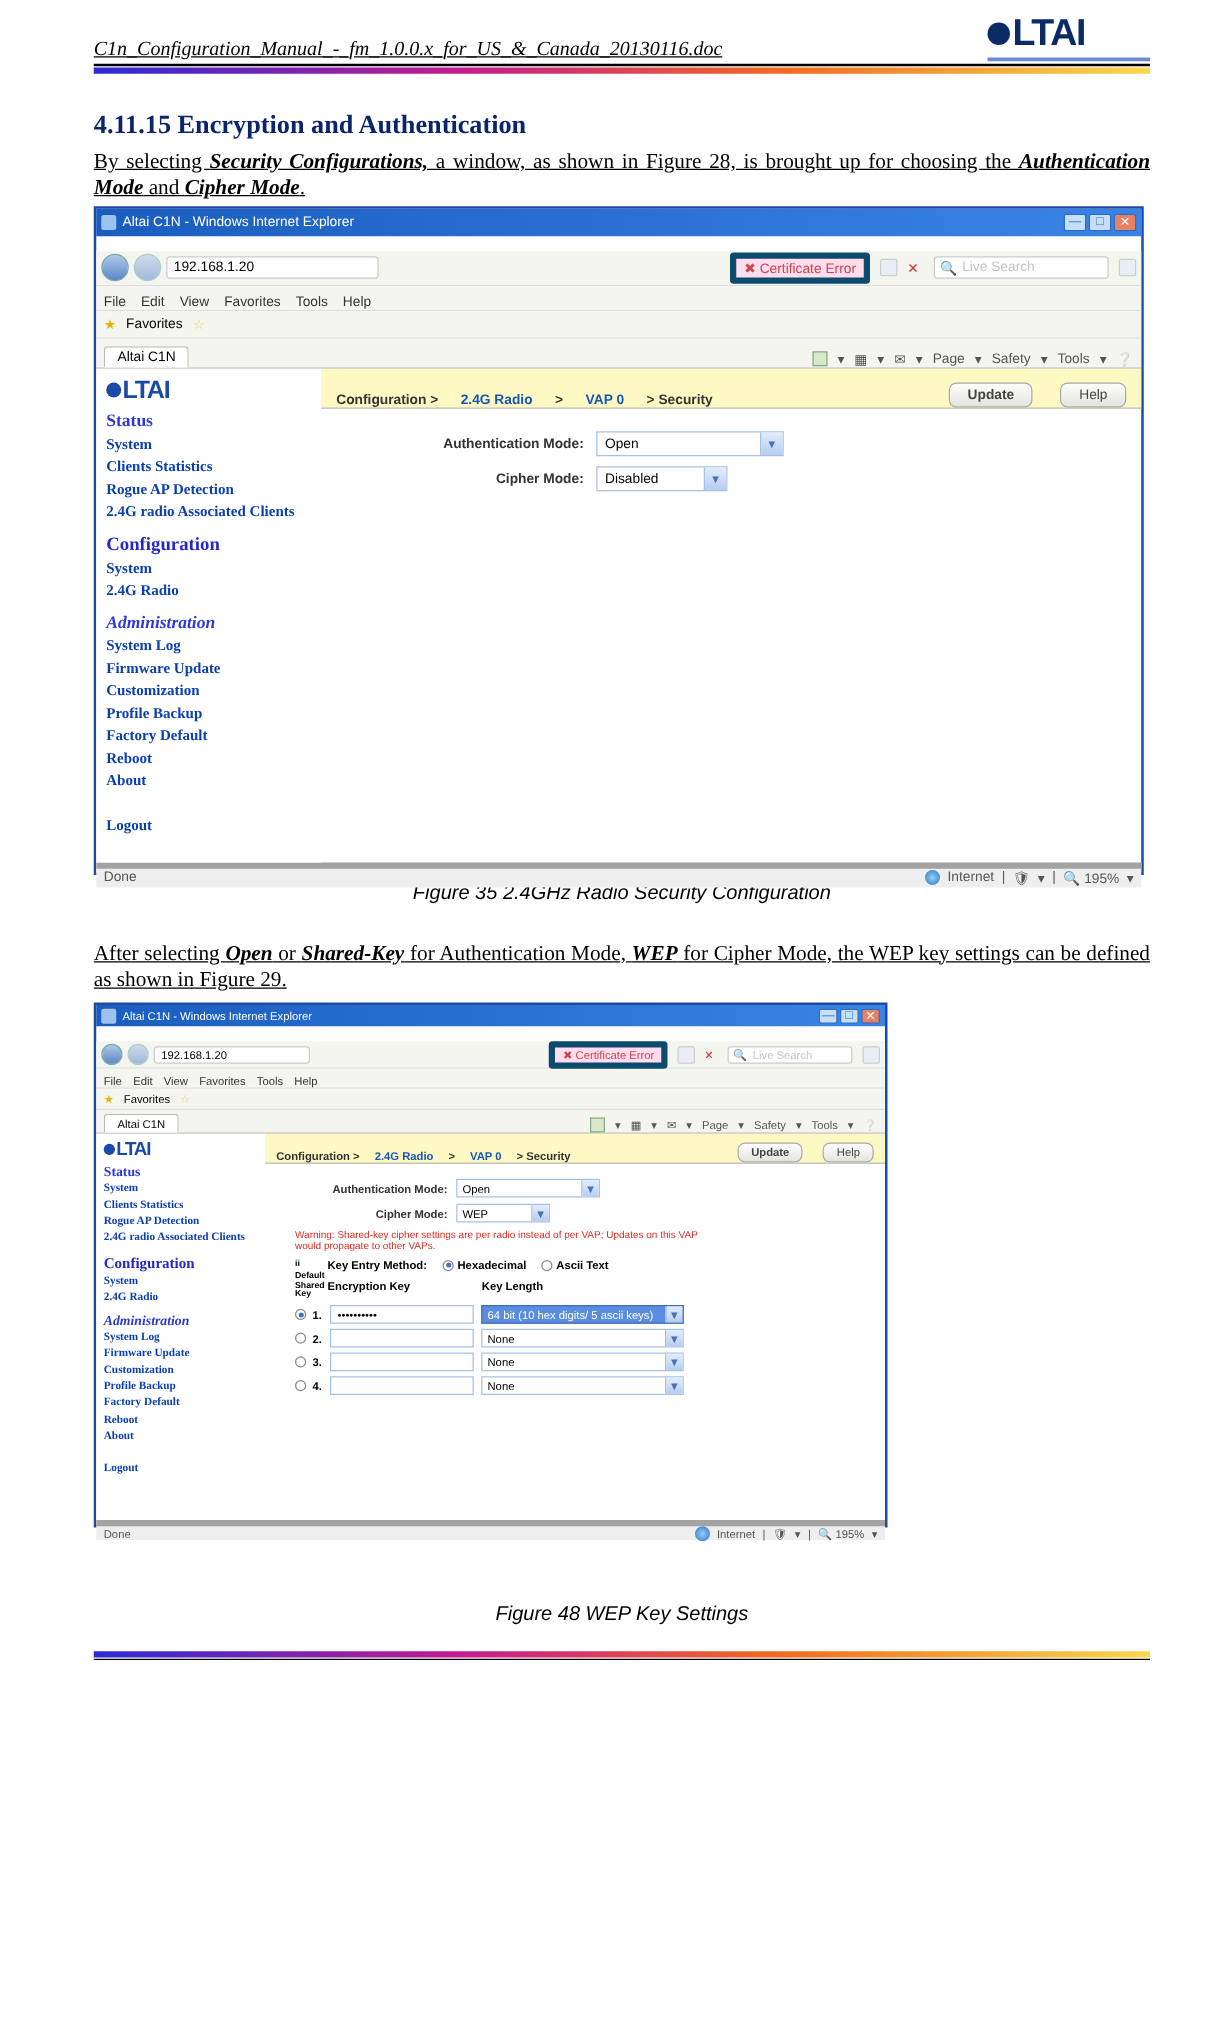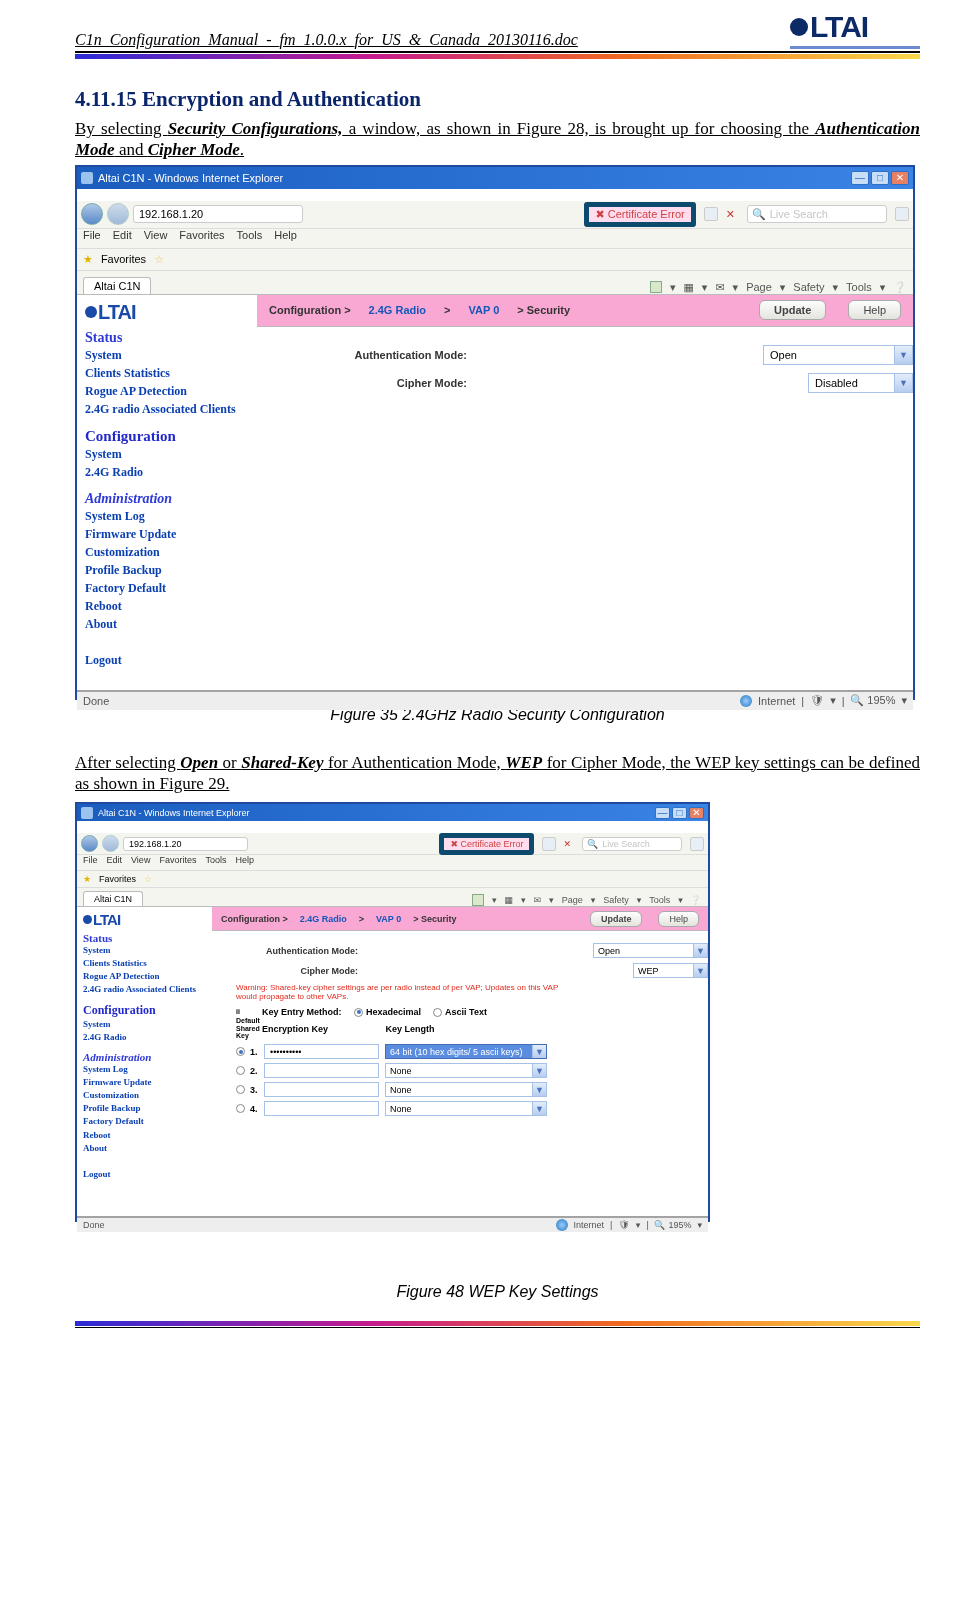--- a/index.html
+++ b/index.html
@@ -114,34 +114,34 @@
     flex: 0 0 170px; height: 18px; border: 1px solid #ccc; background: #fff;
     border-radius: 3px; display:flex; align-items:center; padding:0 5px;
   }
   .shot2 .addr { flex: 0 0 125px; height: 14px; }
   .spacer { flex: 1; }
   .certbox { border:5px solid #0c4a6e; background:#fde; border-radius:3px; padding:1px 6px; color:#c44; }
   .searchbox { width: 140px; height:18px; border:1px solid #ccc; background:#fff; border-radius:3px; margin-left:4px; display:flex; align-items:center; padding:0 4px; gap:4px; color:#888;}
   .shot2 .searchbox { width: 100px; height: 14px; }
   .magglass { width:14px; height:14px; border:1px solid #ccc; border-radius:2px; margin-left:4px; background:#e8eef6;}
 
-  .menubar { height: 20px; display:flex; align-items:flex-start; gap:12px; padding:0 6px; background:#f5f5f0; border-bottom:1px solid #ddd; color:#333;}
+  .menubar { height: 20px; display:flex; align-items:flex-end; gap:12px; padding:0 6px; background:#f5f5f0; border-bottom:1px solid #ddd; color:#333;}
   .shot2 .menubar { height: 16px; gap: 9px; }
   .favbar { height: 22px; display:flex; align-items:center; gap:8px; padding:0 6px; background:#f5f5f0; border-bottom:1px solid #ddd; }
   .shot2 .favbar { height: 17px; }
   .star { color:#e6b400; }
   .tabbar { height: 24px; display:flex; align-items:flex-end; padding:0 6px; background:#f5f5f0; border-bottom:1px solid #bbb; justify-content: space-between;}
   .shot2 .tabbar { height: 19px; }
   .tab { border:1px solid #bbb; border-bottom:none; background:#fff; padding:2px 10px; border-radius:3px 3px 0 0; }
   .tb-right { display:flex; gap:8px; color:#555; align-items:center;}
   .home-icon { width:12px; height:12px; background:#d8e8c8; border:1px solid #8a8;}
 
   .appbody { display:flex; height: calc(100% - 22px - 28px - 20px - 22px - 24px - 20px); }
   .shot2 .appbody { height: calc(100% - 17px - 22px - 16px - 17px - 19px - 16px); }
-  .statusbar { height:20px; background:#eee; border-top:2px solid #a3a3a3; display:flex; align-items:center; justify-content:space-between; padding:0 6px; color:#555;}
+  .statusbar { height:20px; background:#eee; border-top:5px solid #a3a3a3; display:flex; align-items:center; justify-content:space-between; padding:0 6px; color:#555;}
   .shot2 .statusbar { height:16px; }
   .sb-right { display:flex; gap:6px; align-items:center; }
   .globe { width:12px; height:12px; background:radial-gradient(#9cf,#27b); border-radius:50%; }
 
   .sidecol { width: 180px; background:#fff; padding:6px 8px; }
   .shot2 .sidecol { width: 135px; padding: 4px 6px; }
   .logoapp { display:flex; align-items:center; gap:1px; font-family: Arial; font-weight:900; font-size:20px; color:#1a4aa8; letter-spacing:-1px;}
   .shot2 .logoapp { font-size: 15px; }
   .logoapp .dot2 { width:12px; height:12px; background:#1a4aa8; border-radius:50%;}
   .shot2 .logoapp .dot2 { width:9px; height:9px; }
@@ -150,30 +150,30 @@
   .sechead.cfg { color:#2228c9; font-size:15px; margin-top:10px; }
   .shot2 .sechead.cfg { font-size:12px; margin-top:7px;}
   .sechead.adm { font-style:italic; margin-top:10px; }
   .shot2 .sechead.adm { margin-top:7px;}
   .sidelink { color:#0a3fb0; font-weight:bold; font-size:12px; line-height:1.5; font-family:Tahoma;}
   .shot2 .sidelink { font-size:9px; line-height:1.45;}
   .logout { margin-top:18px; }
   .shot2 .logout { margin-top:13px; }
 
   .maincol { flex:1; }
-  .crumbrow { height: 32px; background:#f9a8d4; display:flex; align-items:center; padding:0 12px; gap:18px; border-bottom:1px solid #bbb;}
+  .crumbrow { height: 32px; background:#fef9c3; display:flex; align-items:flex-end; padding:0 12px; gap:18px; border-bottom:1px solid #bbb;}
   .shot2 .crumbrow { height:24px; padding:0 9px; gap:12px;}
   .crumb-l { font-weight:bold; color:#333; }
   .crumb-a { color:#1556b9; font-weight:bold; }
   .btn { border:1px solid #aaa; background:linear-gradient(#fdfdfd,#e4e4de); border-radius:6px; padding:3px 14px; font-weight:bold; color:#444; margin-left:auto;}
   .shot2 .btn { padding:2px 10px;}
   .btn.help { margin-left:4px; font-weight:normal;}
   .formarea { padding: 18px 0 0 40px; }
   .shot2 .formarea { padding: 12px 0 0 18px;}
-  .frow { display:flex; align-items:center; gap:10px; margin-bottom:8px;justify-content:space-between; }
+  .frow { display:flex; align-items:center; gap:10px; margin-bottom:8px; }
   .shot2 .frow { gap:7px; margin-bottom:5px;}
   .flabel { width: 170px; text-align:right; font-weight:bold; color:#333; }
   .shot2 .flabel { width: 128px; }
   .sel { border:1px solid #a7c1e6; background:#fff; height:20px; display:flex; align-items:center; padding:0 6px; position:relative;}
   .shot2 .sel { height:15px; padding:0 4px;}
   .sel .drop { position:absolute; right:0; top:0; bottom:0; width:18px; background:linear-gradient(#e2edfa,#b6cdf0); border-left:1px solid #a7c1e6; display:flex; align-items:center; justify-content:center; color:#4a72b8; font-size:9px;}
   .shot2 .sel .drop { width:14px;}
   .sel.w1 { width:150px; }
   .sel.w2 { width:105px; }
   .shot2 .sel.w1 { width:115px;}

